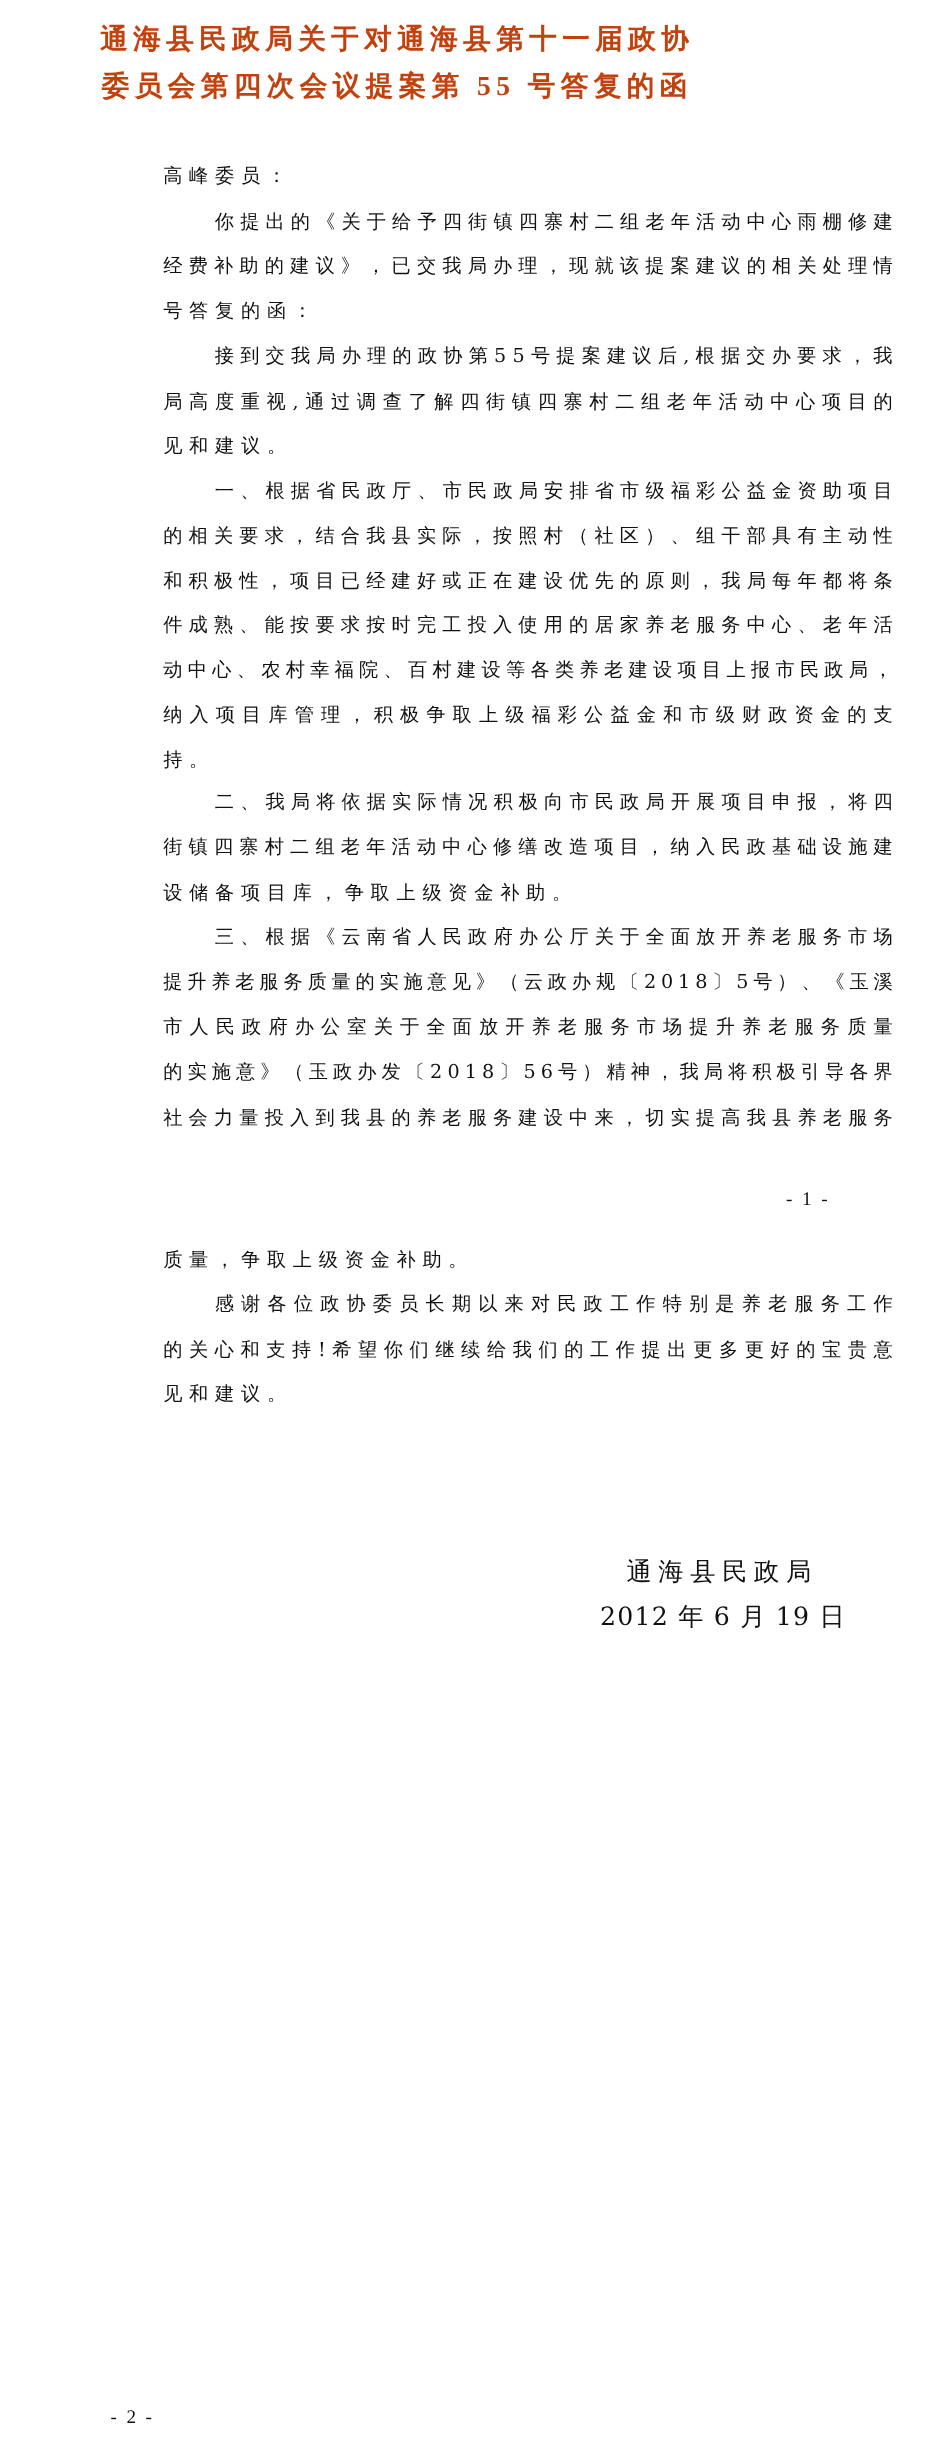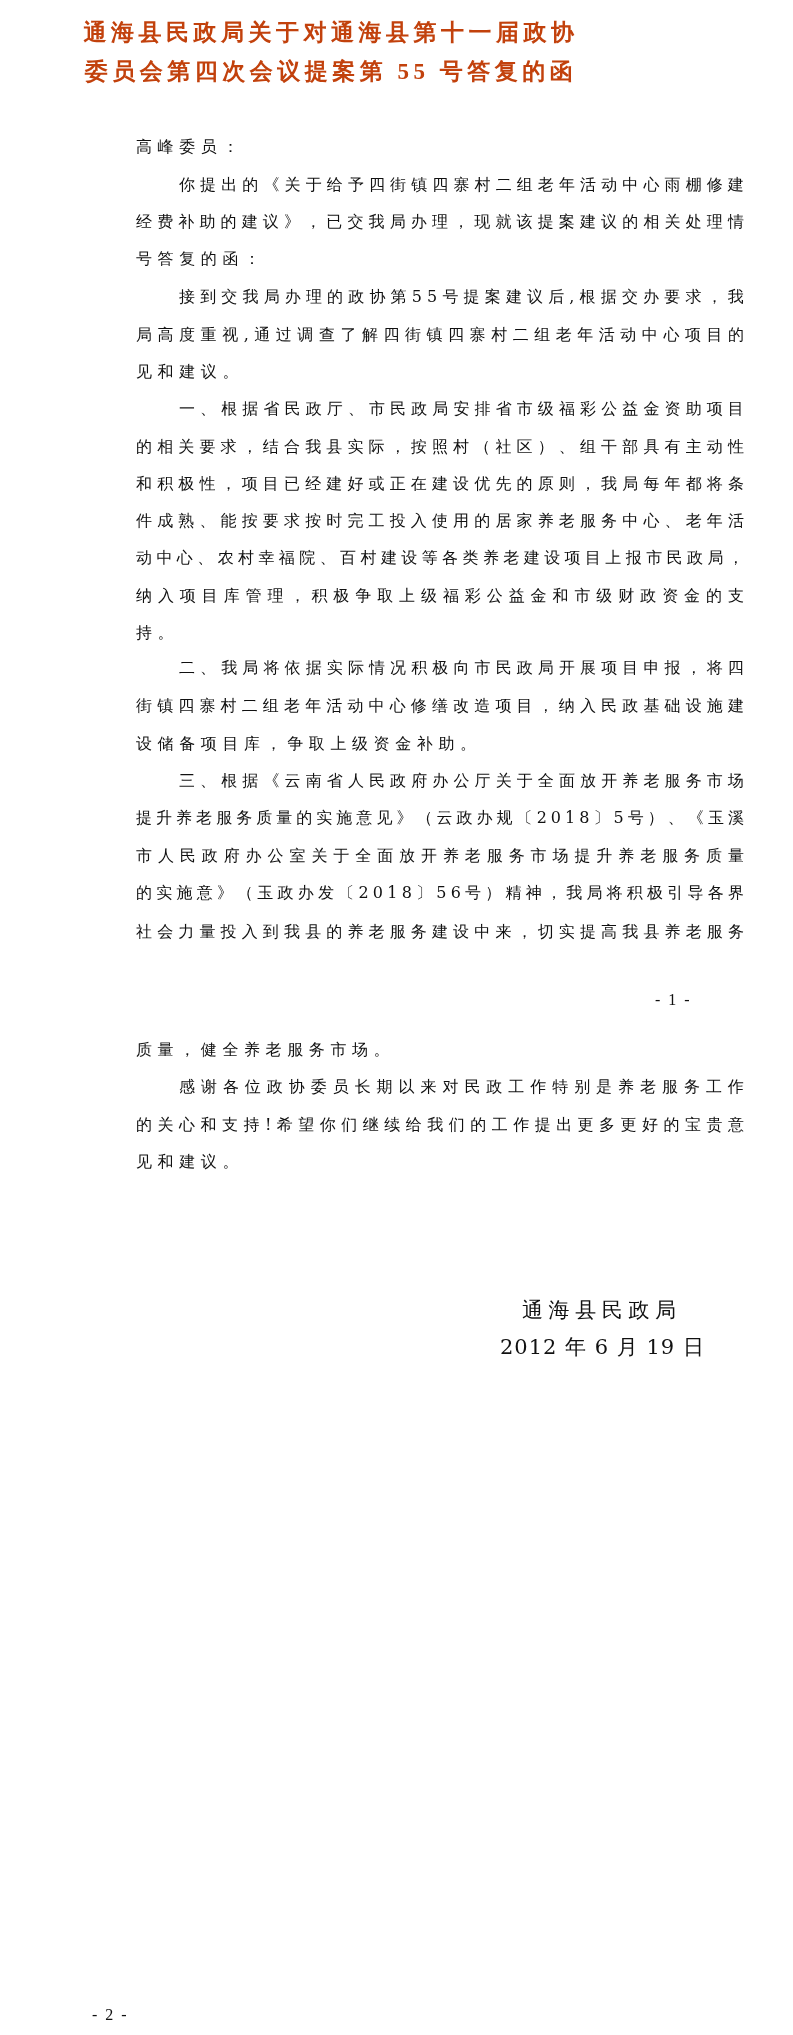--- a/index.html
+++ b/index.html
@@ -550,21 +550,21 @@
       <span>我</span>
       <span>县</span>
       <span>养</span>
       <span>老</span>
       <span>服</span>
       <span>务</span>
     </div>
 
   <div class="pn" style="top:1000px; left:655px">- 1 -</div>
 
-  <div class="ln free" style="top:1050px">质量，健全养老服务市场。</div>
+  <div class="ln free" style="top:1050px">质量，争取上级资金补助。</div>
   <div class="ln ind" style="top: 1087px; display: flex; justify-content: space-between;">
       <span>感</span>
       <span>谢</span>
       <span>各</span>
       <span>位</span>
       <span>政</span>
       <span>协</span>
       <span>委</span>
       <span>员</span>
       <span>长</span>

